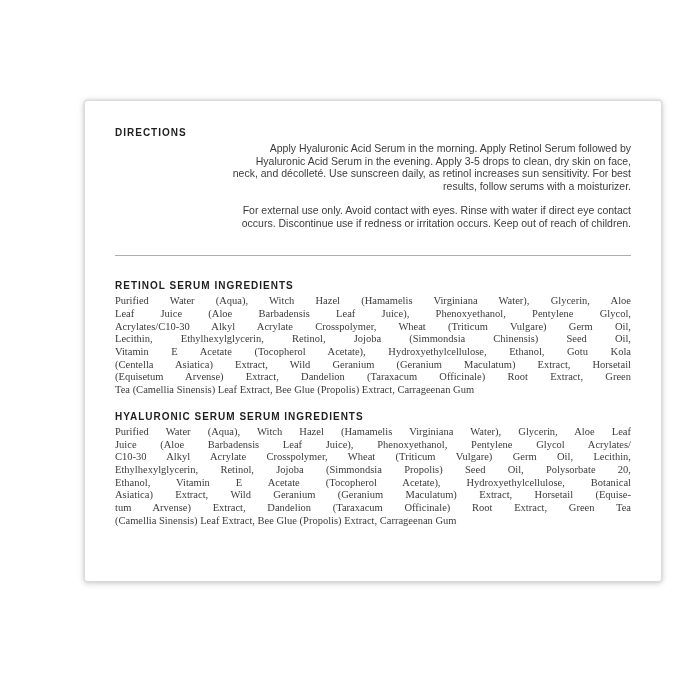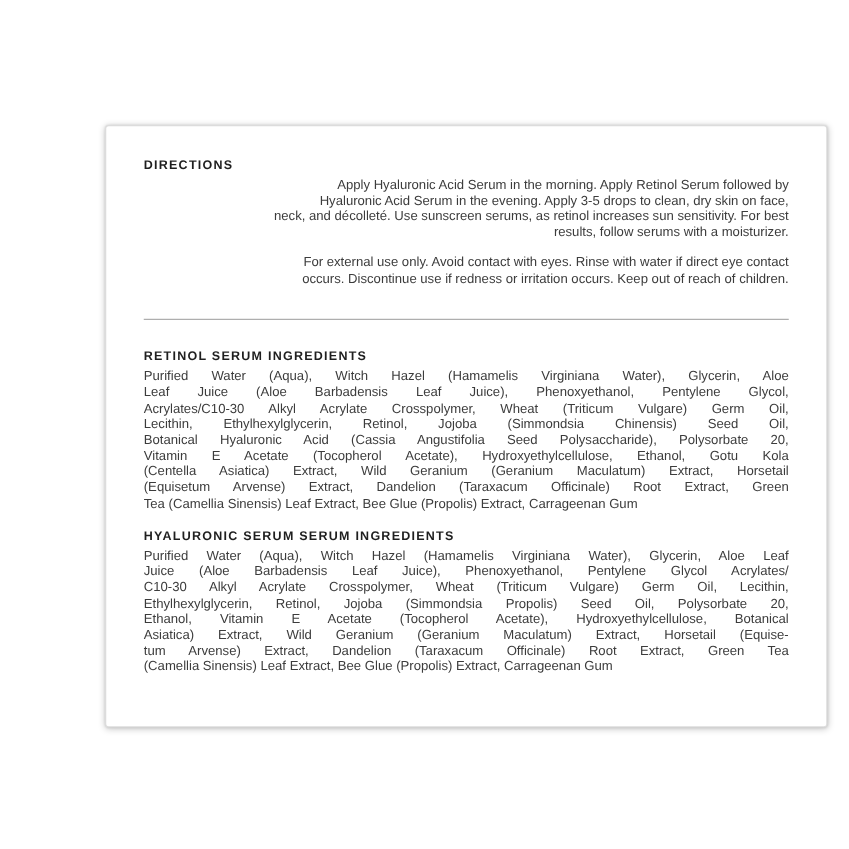--- a/index.html
+++ b/index.html
@@ -32,53 +32,52 @@
     font-size:10.5px;line-height:12.7px;color:var(--body-color);
   }
   .lines.plain .line{white-space:nowrap;text-align:right;}
   .lines.justified .line{text-align:justify;text-align-last:justify;}
   .lines.justified .line:last-child{text-align-last:left;}
   .warning-para{margin-top:11px;margin-left:36px;}
   .divider{
     height:1px;background:var(--divider-color);border:none;
     margin-top:26px;margin-bottom:24px;
   }
-  .ingredients-para{margin-top:1px;}
+  .ingredients-para{margin-top:1px;font-family:Liberation Serif, serif;}
   .hyaluronic-section{margin-top:14px;}
   .directions-para{margin-top:2px;}
 </style>
 </head>
 <body>
 
 <div class="label-card">
 
   <div>
     <div class="section-heading">DIRECTIONS</div>
     <div class="lines plain directions-para">
         <div class="line">Apply Hyaluronic Acid Serum in the morning. Apply Retinol Serum followed by</div>
         <div class="line">Hyaluronic Acid Serum in the evening. Apply 3-5 drops to clean, dry skin on face,</div>
-        <div class="line">neck, and décolleté. Use sunscreen serums, as retinol increases sun sensitivity. For best</div>
+        <div class="line">neck, and décolleté. Use sunscreen daily, as retinol increases sun sensitivity. For best</div>
         <div class="line">results, follow serums with a moisturizer.</div>
       </div>
     <div class="lines plain warning-para">
         <div class="line">For external use only. Avoid contact with eyes. Rinse with water if direct eye contact</div>
         <div class="line">occurs. Discontinue use if redness or irritation occurs. Keep out of reach of children.</div>
       </div>
   </div>
 
   <hr class="divider">
 
   <div>
     <div class="section-heading">RETINOL SERUM INGREDIENTS</div>
     <div class="lines justified ingredients-para">
         <div class="line">Purified Water (Aqua), Witch Hazel (Hamamelis Virginiana Water), Glycerin, Aloe</div>
         <div class="line">Leaf Juice (Aloe Barbadensis Leaf Juice), Phenoxyethanol, Pentylene Glycol,</div>
         <div class="line">Acrylates/C10-30 Alkyl Acrylate Crosspolymer, Wheat (Triticum Vulgare) Germ Oil,</div>
         <div class="line">Lecithin, Ethylhexylglycerin, Retinol, Jojoba (Simmondsia Chinensis) Seed Oil,</div>
-        <div class="line">Botanical Hyaluronic Acid (Cassia Angustifolia Seed Polysaccharide), Polysorbate 20,</div>
         <div class="line">Vitamin E Acetate (Tocopherol Acetate), Hydroxyethylcellulose, Ethanol, Gotu Kola</div>
         <div class="line">(Centella Asiatica) Extract, Wild Geranium (Geranium Maculatum) Extract, Horsetail</div>
         <div class="line">(Equisetum Arvense) Extract, Dandelion (Taraxacum Officinale) Root Extract, Green</div>
         <div class="line">Tea (Camellia Sinensis) Leaf Extract, Bee Glue (Propolis) Extract, Carrageenan Gum</div>
       </div>
   </div>
 
   <div class="hyaluronic-section">
     <div class="section-heading">HYALURONIC SERUM SERUM INGREDIENTS</div>
     <div class="lines justified ingredients-para">

